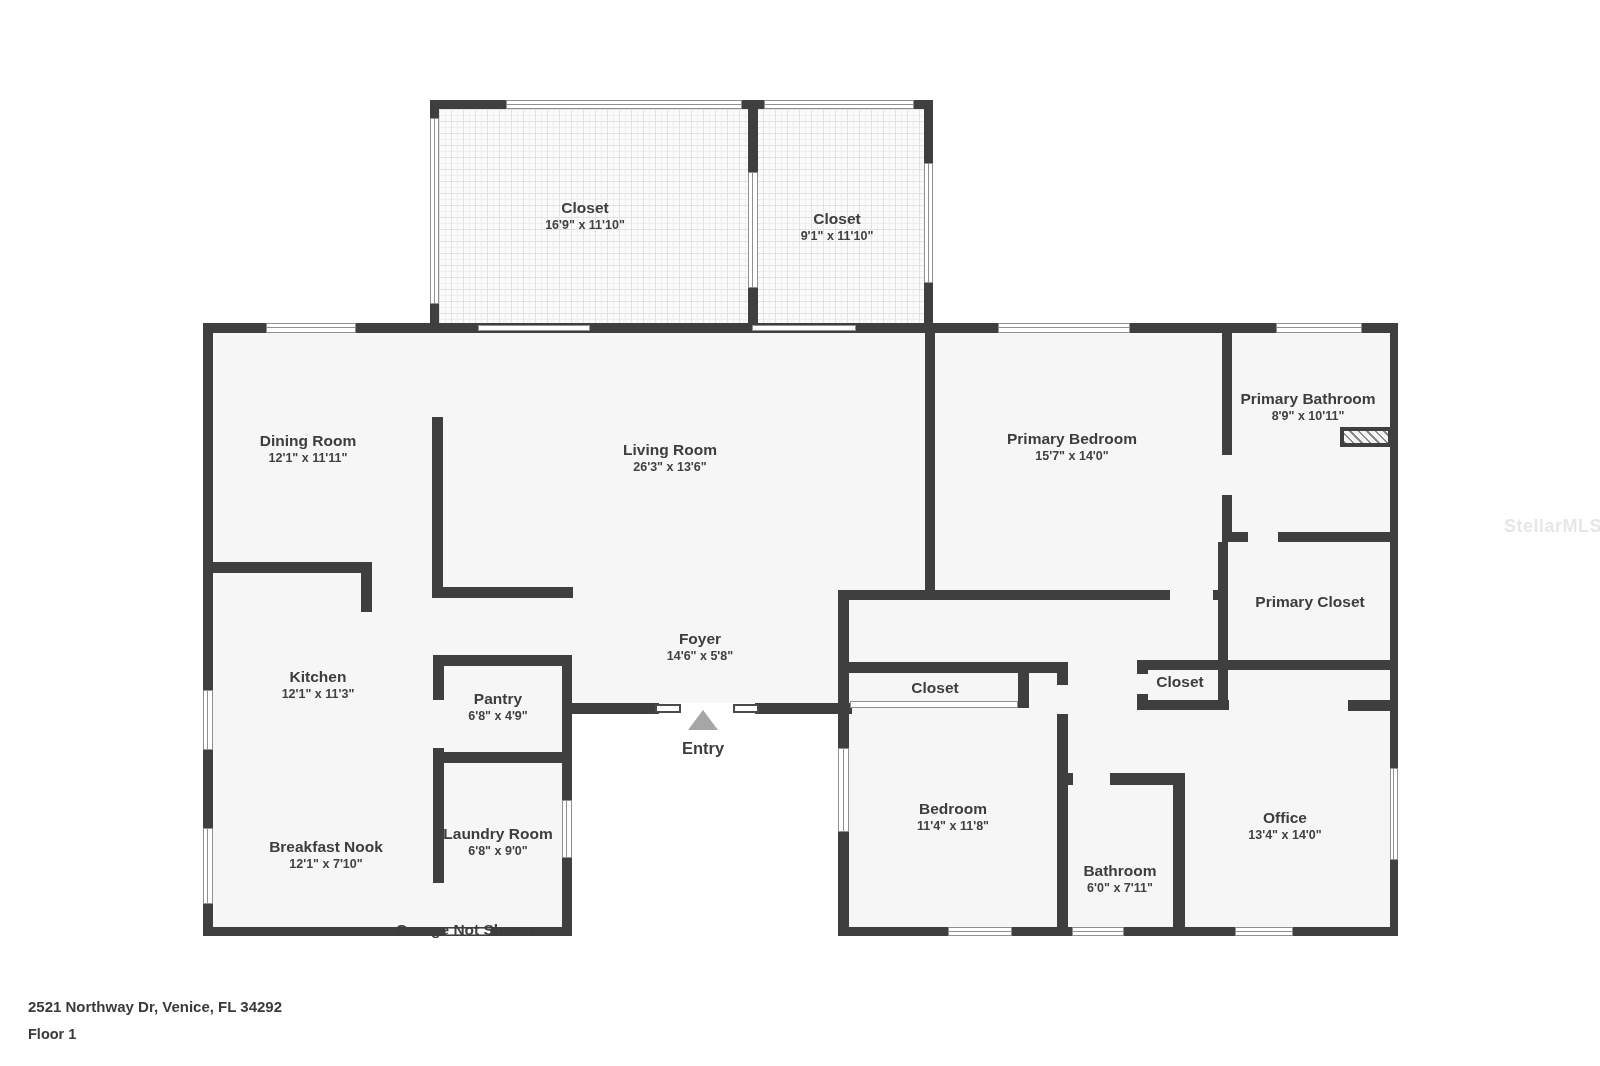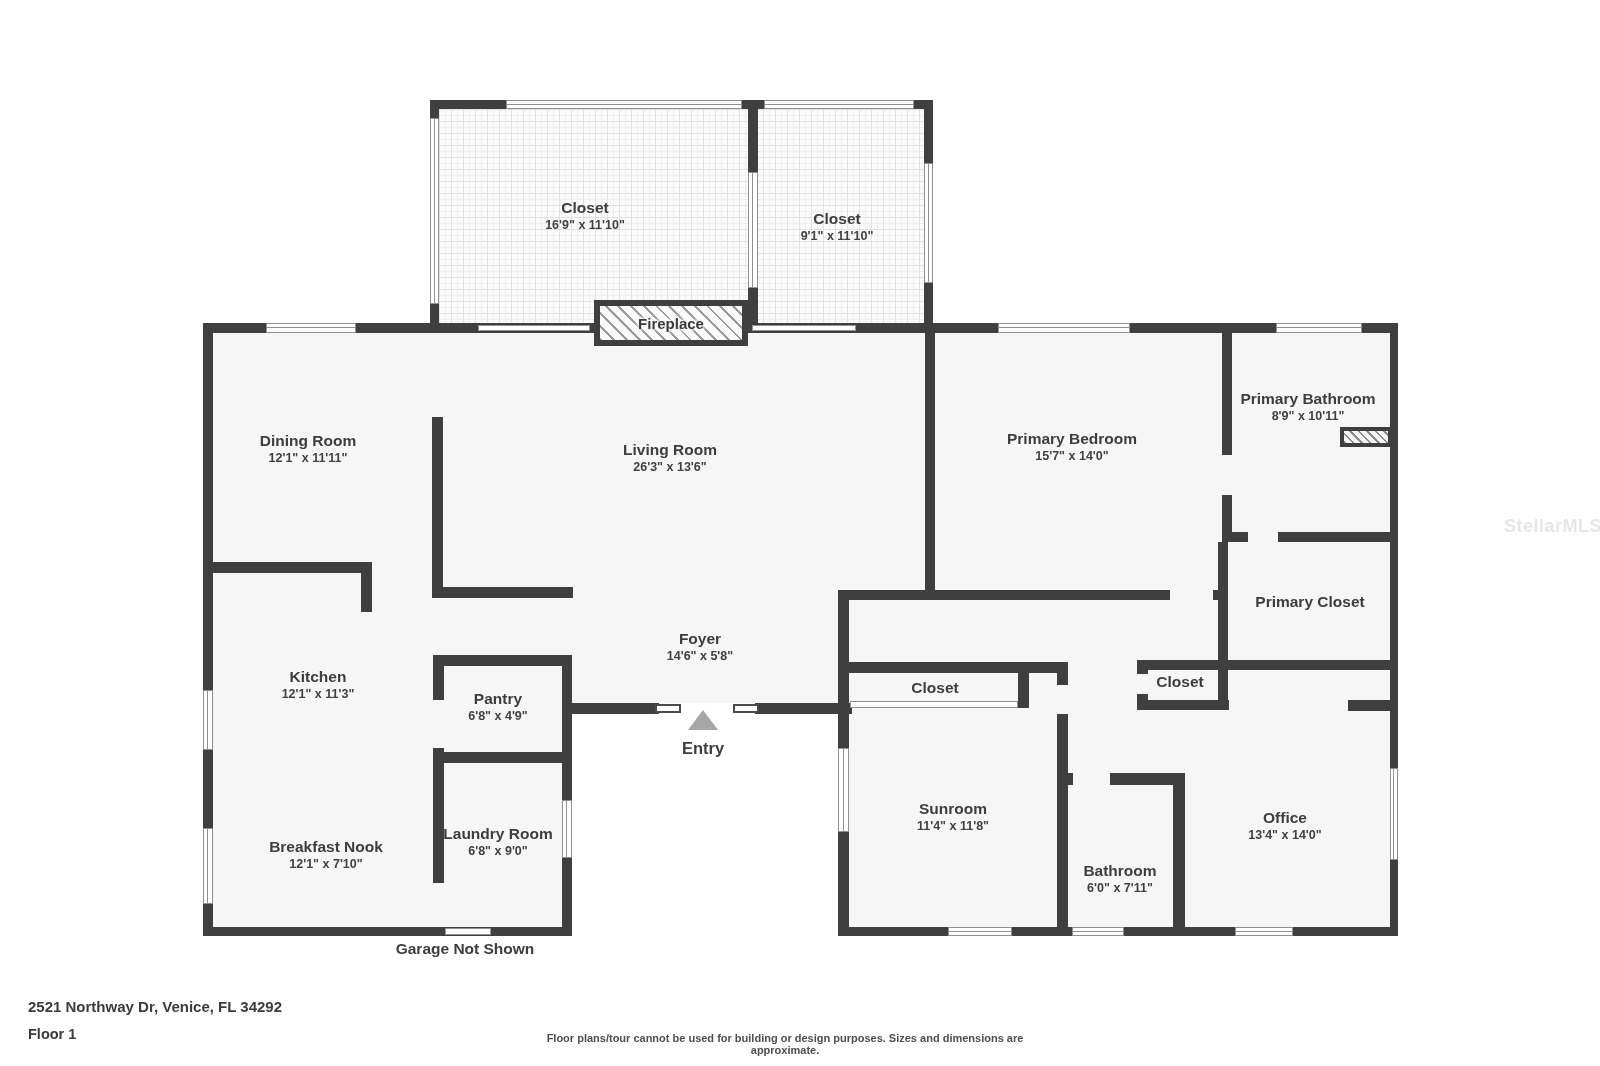--- a/index.html
+++ b/index.html
@@ -122,23 +122,20 @@
   <div class="slider" style="left:478px;top:325px;width:112px;height:6px"></div>
   <div class="slider" style="left:752px;top:325px;width:104px;height:6px"></div>
   <div class="slider" style="left:445px;top:928px;width:46px;height:7px"></div>
   <div class="slider" style="left:850px;top:701px;width:168px;height:7px"></div>
 
   <div class="opening" style="left:659px;top:703px;width:96px;height:11px"></div>
   <div class="jamb" style="left:655px;top:704px;width:26px;height:9px"></div>
   <div class="jamb" style="left:733px;top:704px;width:26px;height:9px"></div>
   <div class="tri" style="left:688px;top:710px"></div>
 
-  <div class="fireplace" style="left:594px;top:300px;width:154px;height:46px">
-    <span class="fp-label">Fireplace</span>
-  </div>
   <div class="vanity" style="left:1340px;top:427px;width:52px;height:20px"></div>
 
   <div class="lbl" style="left:585px;top:216px">
     <div class="rname">Closet</div>
     <div class="rdims">16'9" x 11'10"</div>
   </div>
   <div class="lbl" style="left:837px;top:227px">
     <div class="rname">Closet</div>
     <div class="rdims">9'1" x 11'10"</div>
   </div>
@@ -184,33 +181,32 @@
   </div>
   <div class="lbl" style="left:326px;top:855px">
     <div class="rname">Breakfast Nook</div>
     <div class="rdims">12'1" x 7'10"</div>
   </div>
   <div class="lbl" style="left:498px;top:842px">
     <div class="rname">Laundry Room</div>
     <div class="rdims">6'8" x 9'0"</div>
   </div>
   <div class="lbl" style="left:953px;top:817px">
-    <div class="rname">Sunroom</div>
+    <div class="rname">Bedroom</div>
     <div class="rdims">11'4" x 11'8"</div>
   </div>
   <div class="lbl" style="left:1120px;top:879px">
     <div class="rname">Bathroom</div>
     <div class="rdims">6'0" x 7'11"</div>
   </div>
   <div class="lbl" style="left:1285px;top:826px">
     <div class="rname">Office</div>
     <div class="rdims">13'4" x 14'0"</div>
   </div>
-  <div class="lbl" style="left:465px;top:948px">
+  <div class="lbl" style="left:465px;top:929px">
     <div class="rname">Garage Not Shown</div>
   </div>
 
   <div class="addr">2521 Northway Dr, Venice, FL 34292</div>
   <div class="floor-lbl">Floor 1</div>
-  <div class="disclaimer">Floor plans/tour cannot be used for building or design purposes. Sizes and dimensions are approximate.</div>
   <div class="watermark">StellarMLS</div>
 
 </div>
 
 </body></html>

